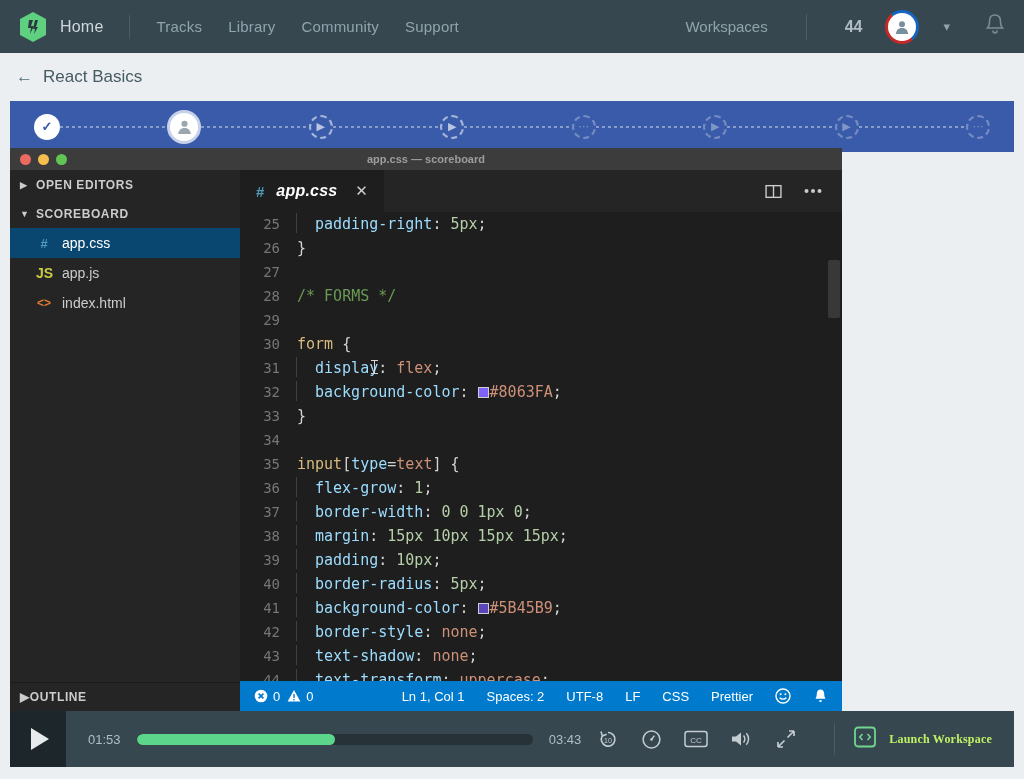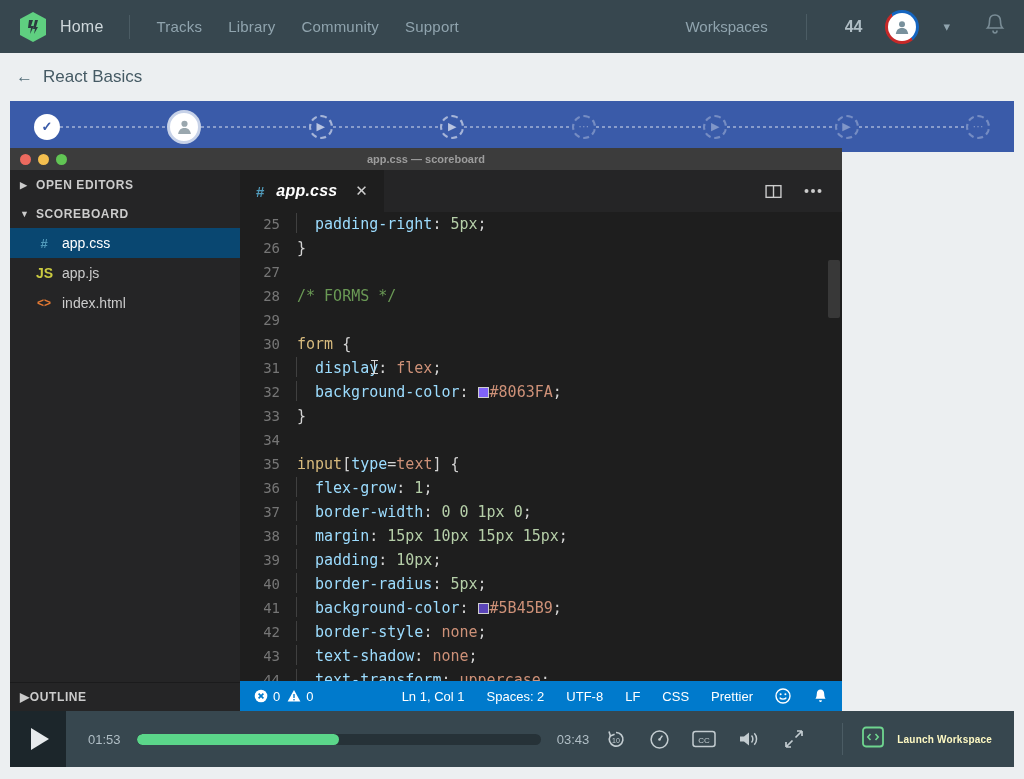--- a/index.html
+++ b/index.html
@@ -209,21 +209,21 @@
     position:relative; overflow:hidden; cursor:pointer;
   }
   .track-fill { position:absolute; left:0; top:0; bottom:0; width:50%;
     background:#5bd68a; border-radius:6px; }
   .pl-icons { display:flex; align-items:center; gap:22px; padding-right:16px;}
   .pl-ico { color:#cfd8dc; cursor:pointer; display:flex; align-items:center; opacity:.92;}
   .pl-divider { width:1px; background:#4b5c64; margin:12px 0; }
   .pl-launch {
     display:flex; align-items:center; gap:12px; padding:0 22px 0 18px; cursor:pointer;
   }
-  .launch-label { color:#fef9c3; font-size:10px; font-weight:700; letter-spacing:.2px;}
+  .launch-label { color:#bef264; font-size:12px; font-weight:700; letter-spacing:.2px;font-family:Liberation Serif, serif;}
 </style>
 </head>
 <body>
 
 <div class="topnav">
   <div class="logo">
     <svg width="30" height="32" viewBox="0 0 30 32">
       <path d="M15 1 L28 8 L28 24 L15 31 L2 24 L2 8 Z" fill="#5fcf80"></path>
       <path d="M11 9 L15 9 L13 15 L16 15 L12 23 L13 17 L10 17 Z" fill="#2b3a40"></path>
       <path d="M17 9 L20 9 L18 16 L20 16 L16 23 L17 18 L15 18 Z" fill="#2b3a40"></path>

